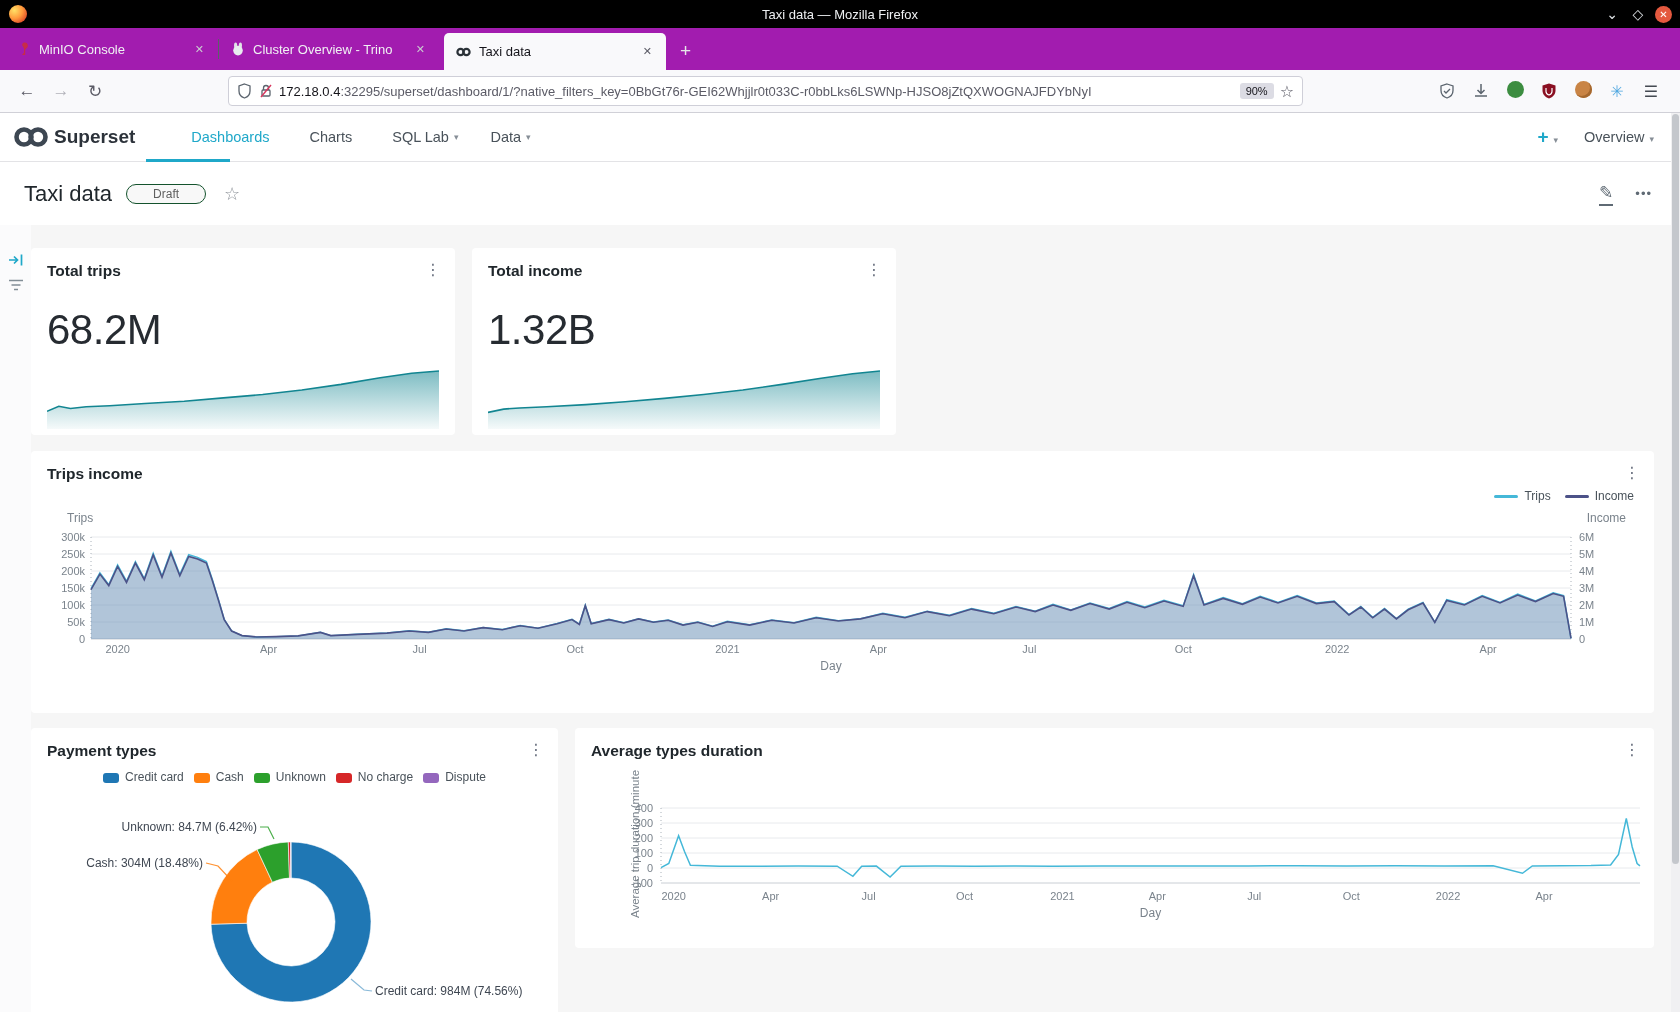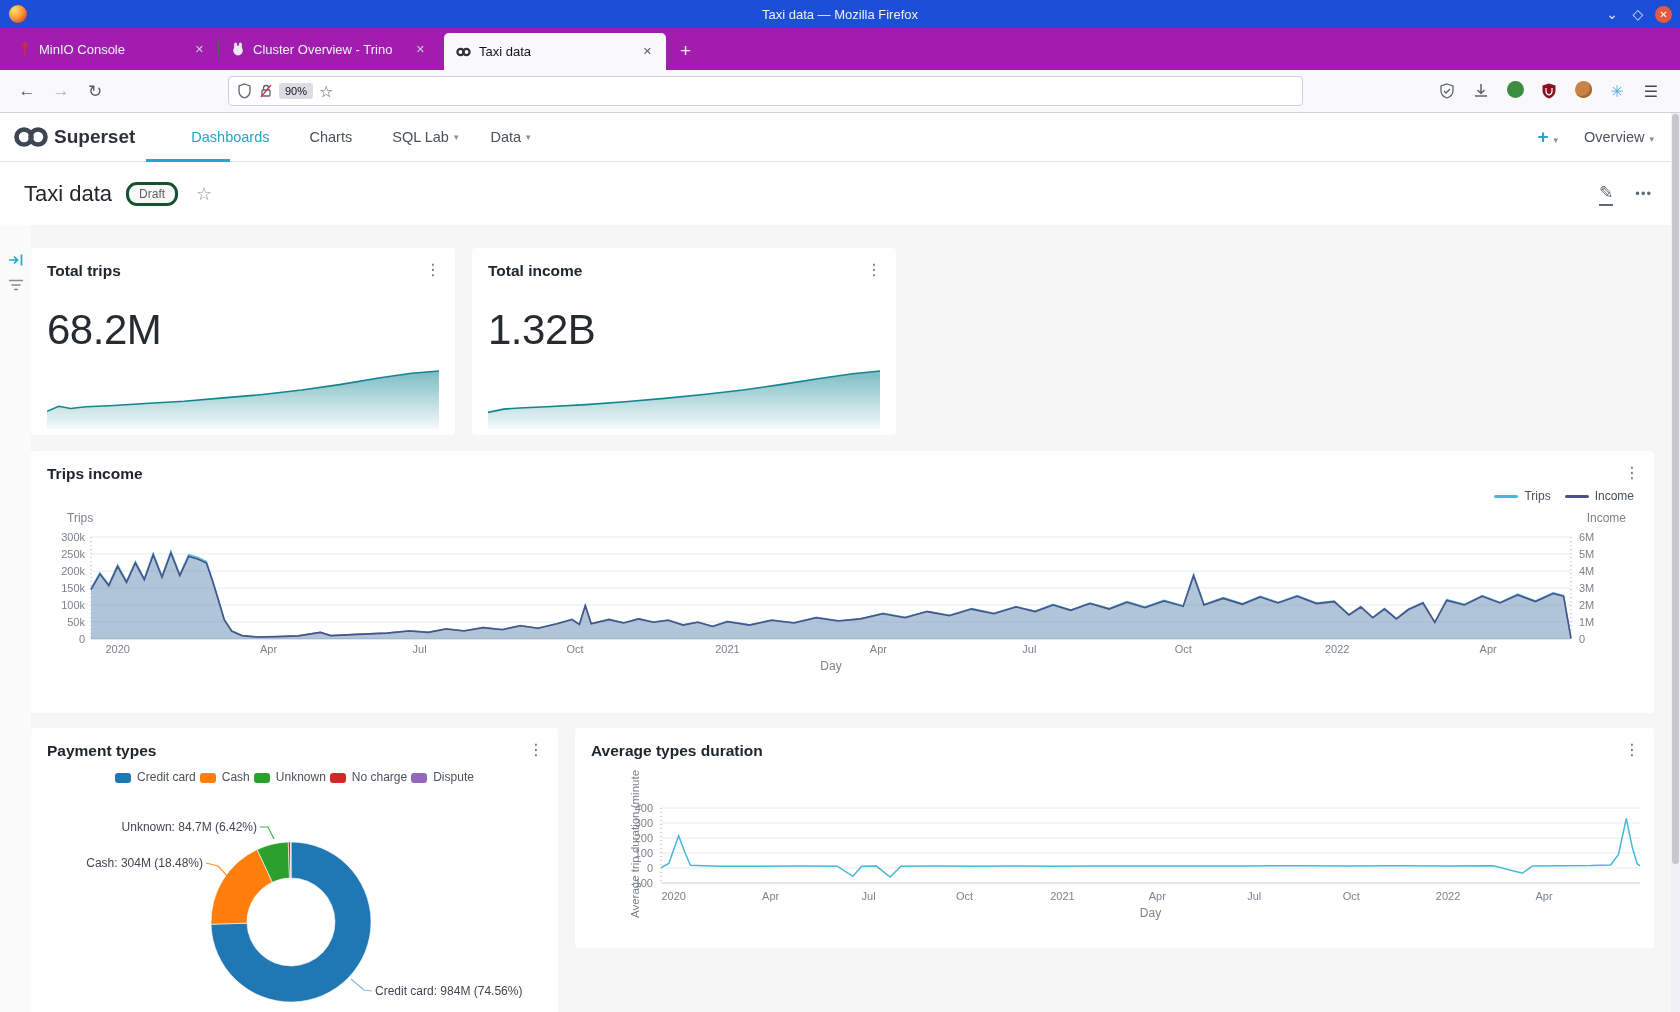--- a/index.html
+++ b/index.html
@@ -1,20 +1,20 @@
 <!DOCTYPE html>
 <html><head>
 <meta charset="utf-8">
 <style>
   html,body{margin:0;padding:0;}
   body{width:1680px;height:1012px;overflow:hidden;position:relative;background:#f6f6f6;
        font-family:"Liberation Sans","DejaVu Sans",sans-serif;-webkit-font-smoothing:antialiased;}
   .abs{position:absolute;}
   
-  #titlebar{left:0;top:0;width:1680px;height:28px;background:#1d4ed8;display:flex;align-items:center;}
+  #titlebar{left:0;top:0;width:1680px;height:28px;background:#000000;display:flex;align-items:center;}
   #win-title{position:absolute;left:0;right:0;text-align:center;color:#eef0f2;font-size:13px;}
   .winbtn{color:#dfe3e6;font-size:14px;width:26px;text-align:center;cursor:default;}
   #close-btn{width:17px;height:17px;border-radius:50%;background:#e4593f;color:#fff;font-size:10px;
              display:flex;align-items:center;justify-content:center;margin:0 8px 0 4px;}
   #tabbar{left:0;top:28px;width:1680px;height:42px;background:#a21caf;display:flex;align-items:flex-end;}
   .tab{height:42px;display:flex;align-items:center;padding:0 10px 0 12px;color:#f0f1f3;font-size:13px;gap:8px;}
   .tab .tlabel{flex:1;white-space:nowrap;overflow:hidden;}
   .tab-close{color:#c9ccd0;font-size:11px;padding:0 4px;}
   .tab.active{background:#f9f9fb;color:#15141a;border-radius:5px 5px 0 0;height:37px;}
   .tab.active .tab-close{color:#5b5b66;}
@@ -37,22 +37,22 @@
   #brand{font-size:19px;font-weight:bold;color:#2c323a;margin-left:4px;}
   .navlink{font-size:14.5px;color:#49525a;margin-left:40px;}
   .navlink.active{color:#1fa8c9;}
   #nav-underline{position:absolute;left:146px;top:159px;width:84px;height:3px;background:#1fa8c9;}
   .caret{font-size:9px;color:#868e96;margin-left:5px;}
   #nav-right{position:absolute;right:26px;display:flex;align-items:center;gap:26px;}
   #plus-btn{color:#1fa8c9;font-size:19px;font-weight:bold;}
   
   #titlerow{left:0;top:162px;width:1680px;height:63px;background:#fff;display:flex;align-items:center;}
   #page-title{font-size:22px;font-weight:500;color:#20272c;margin-left:24px;}
-  #draft-badge{margin-left:14px;border:3px solid #14532d;background:#f8f8f8;color:#5f5f5f;
-               font-size:12px;border-radius:11px;padding:2px 10px;}
+  #draft-badge{margin-left:14px;border:1px solid #14532d;background:#f8f8f8;color:#5f5f5f;
+               font-size:12px;border-radius:11px;padding:2px 26px;}
   #fav-star{margin-left:18px;color:#8f949a;font-size:18px;}
   #title-icons{position:absolute;right:28px;display:flex;align-items:center;gap:22px;color:#5f6a74;}
   #pencil-icon{font-size:17px;border-bottom:2px solid #5f6a74;padding-bottom:1px;}
   #more-dots{font-size:13px;letter-spacing:1px;}
   
   #dash{left:0;top:225px;width:1680px;height:787px;background:#f6f6f6;overflow:hidden;}
   #filterstrip{left:0;top:0;width:31px;height:787px;background:#fbfbfc;}
   .card{position:absolute;background:#fff;border-radius:4px;}
   .card-title{position:absolute;left:16px;top:14px;font-size:15.5px;font-weight:600;color:#20272c;}
   .kebab{position:absolute;right:14px;top:12px;color:#6b7280;font-size:16px;}
@@ -117,20 +117,21 @@
   <span class="navbtn">↻</span>
   <div id="urlbar">
     <svg width="15" height="16" viewBox="0 0 15 16">
       <path d="M7.5 1 13 3v5c0 3.5-2.5 6-5.5 7C4.5 14 2 11.5 2 8V3z" fill="none" stroke="#5b646e" stroke-width="1.3"></path>
     </svg>
     <svg width="14" height="16" viewBox="0 0 14 16" style="margin-left:7px;">
       <rect x="3" y="7" width="8" height="6" rx="1" fill="none" stroke="#5b646e" stroke-width="1.3"></rect>
       <path d="M4.5 7V5a2.5 2.5 0 0 1 5 0v2" fill="none" stroke="#5b646e" stroke-width="1.3"></path>
       <line x1="2" y1="14" x2="12" y2="2" stroke="#d9365e" stroke-width="1.4"></line>
     </svg>
+    <span id="urltext"><b>172.18.0.4</b><span>:32295/superset/dashboard/1/?native_filters_key=0BbGt76r-GEI62Whjjlr0t033C-r0bbLks6LSWNp-HJSO8jZtQXWOGNAJFDYbNyI</span></span>
     <span id="zoom-badge">90%</span>
     <span style="color:#5b5b66;font-size:16px;">☆</span>
   </div>
   <div id="tb-right">
     <svg class="tb-ico" width="22" height="18" viewBox="0 0 18 18">
       <path d="M9 2 15 4v4.5c0 4-3 6.5-6 7.5-3-1-6-3.5-6-7.5V4z" fill="none" stroke="#5b646e" stroke-width="1.3"></path>
       <path d="M6 9l2 2 4-4" fill="none" stroke="#5b646e" stroke-width="1.3"></path>
     </svg>
     <svg class="tb-ico" width="22" height="18" viewBox="0 0 18 18">
       <path d="M9 2v9M5.5 8 9 11.5 12.5 8" fill="none" stroke="#5b646e" stroke-width="1.5"></path>
@@ -276,21 +277,21 @@
           <path d="M60.0 137.7 L68.9 121.7 L77.8 133.6 L86.6 113.9 L95.5 130.2 L104.4 110.5 L113.3 127.5 L122.2 102.3 L131.0 125.1 L139.9 100.3 L148.8 123.4 L157.7 103.7 L166.6 106.4 L175.4 110.5 L181.4 128.5 L187.3 147.9 L193.2 168.3 L200.6 179.8 L211.0 184.6 L225.8 186.0 L245.0 185.6 L267.2 184.9 L289.4 181.2 L299.8 184.6 L326.4 183.2 L356.0 181.9 L378.2 179.8 L397.4 181.2 L415.2 177.8 L433.0 179.8 L452.2 176.4 L471.4 178.5 L489.2 174.4 L507.0 177.1 L526.2 172.4 L541.0 168.3 L548.4 173.0 L554.3 154.0 L560.2 172.4 L578.0 168.3 L592.8 171.7 L607.6 167.6 L622.4 171.0 L637.2 169.0 L652.0 173.7 L666.8 171.0 L681.6 175.1 L696.4 170.3 L718.6 173.7 L740.8 169.0 L763.0 171.7 L785.2 166.2 L807.4 169.6 L829.6 167.6 L851.8 162.2 L874.0 166.2 L896.2 160.1 L918.4 164.2 L940.6 157.4 L962.8 162.2 L985.0 155.4 L1004.2 160.1 L1022.0 153.3 L1039.8 158.8 L1059.0 152.0 L1078.2 157.4 L1096.0 150.6 L1113.8 156.0 L1133.0 149.2 L1152.2 154.7 L1162.6 123.4 L1173.0 153.3 L1192.2 146.5 L1211.4 152.6 L1229.2 145.2 L1247.0 151.3 L1266.2 144.5 L1285.4 152.0 L1303.2 149.9 L1318.0 163.5 L1329.8 155.4 L1341.7 166.2 L1353.5 157.4 L1365.4 167.6 L1377.2 158.1 L1392.0 151.3 L1403.8 171.0 L1415.7 148.6 L1433.4 153.3 L1451.2 144.5 L1469.0 151.3 L1486.7 143.1 L1504.5 149.9 L1522.2 141.8 L1532.6 144.5 L1540.0 187.3" fill="none" stroke="#45b8d8" stroke-width="1.4"></path>
           <path d="M60.0 138.7 L68.9 123.1 L77.8 134.6 L86.6 115.4 L95.5 131.4 L104.4 112.0 L113.3 128.7 L122.2 104.0 L131.0 126.3 L139.9 102.0 L148.8 124.8 L157.7 105.4 L166.6 108.1 L175.4 112.0 L181.4 129.7 L187.3 148.7 L193.2 168.6 L200.6 180.0 L211.0 184.6 L225.8 186.0 L245.0 185.6 L267.2 184.9 L289.4 181.4 L299.8 184.6 L326.4 183.4 L356.0 182.1 L378.2 180.0 L397.4 181.4 L415.2 178.0 L433.0 180.0 L452.2 176.6 L471.4 178.7 L489.2 174.7 L507.0 177.3 L526.2 172.7 L541.0 168.6 L548.4 173.4 L554.3 154.7 L560.2 172.7 L578.0 168.6 L592.8 172.0 L607.6 167.9 L622.4 171.3 L637.2 169.3 L652.0 174.1 L666.8 171.3 L681.6 175.4 L696.4 170.7 L718.6 174.1 L740.8 169.3 L763.0 172.0 L785.2 166.8 L807.4 170.0 L829.6 167.9 L851.8 162.7 L874.0 166.8 L896.2 160.6 L918.4 164.7 L940.6 158.1 L962.8 162.7 L985.0 156.0 L1004.2 160.6 L1022.0 154.0 L1039.8 159.3 L1059.0 152.6 L1078.2 158.1 L1096.0 151.3 L1113.8 156.7 L1133.0 150.1 L1152.2 155.4 L1162.6 124.8 L1173.0 154.0 L1192.2 147.4 L1211.4 153.3 L1229.2 146.0 L1247.0 152.0 L1266.2 145.3 L1285.4 152.6 L1303.2 150.6 L1318.0 164.0 L1329.8 156.0 L1341.7 166.8 L1353.5 158.1 L1365.4 167.9 L1377.2 158.8 L1392.0 152.0 L1403.8 171.3 L1415.7 149.4 L1433.4 154.0 L1451.2 145.3 L1469.0 152.0 L1486.7 144.0 L1504.5 150.6 L1522.2 142.6 L1532.6 145.3 L1540.0 187.3" fill="none" stroke="#4c5288" stroke-width="1.6"></path>
         </svg>
       </div>
     <div class="axis-title" style="left:60px;top:208px;width:1480px;text-align:center;">Day</div>
   </div>
 
   <div class="card" style="left:31px;top:503px;width:527px;height:300px;">
     <span class="card-title">Payment types</span>
     <span class="kebab">⋮</span>
-    <div class="legend" style="left:0;right:0;top:42px;justify-content:center;gap:4px;" id="payment-legend">
+    <div class="legend" style="left:0;right:0;top:42px;justify-content:center;gap:10px;" id="payment-legend">
       <span><span class="pswatch" style="background: rgb(31, 119, 180);"></span><span>Credit card</span></span>
       <span><span class="pswatch" style="background: rgb(255, 127, 14);"></span><span>Cash</span></span>
       <span><span class="pswatch" style="background: rgb(44, 160, 44);"></span><span>Unknown</span></span>
       <span><span class="pswatch" style="background: rgb(214, 39, 40);"></span><span>No charge</span></span>
       <span><span class="pswatch" style="background: rgb(148, 103, 189);"></span><span>Dispute</span></span>
     </div>
     <div id="donut-host" class="abs" style="left:0;top:0;width:527px;height:300px;">
         <svg width="527" height="300" viewBox="0 0 527 300" class="chart-svg">
           <path d="M260 114 A80 80 0 1 1 180.03057013944976 196.21139950676834 L216.01681357669736 195.2162697287226 A44 44 0 1 0 260 150 Z" fill="#1f77b4" stroke="#fff" stroke-width="0.6"></path>
           <path d="M180.03057013944976 196.21139950676834 A80 80 0 0 1 226.1196903347374 121.52845650197649 L241.36582968410556 154.14065107608707 A44 44 0 0 0 216.01681357669736 195.2162697287226 Z" fill="#ff7f0e" stroke="#fff" stroke-width="0.6"></path>

